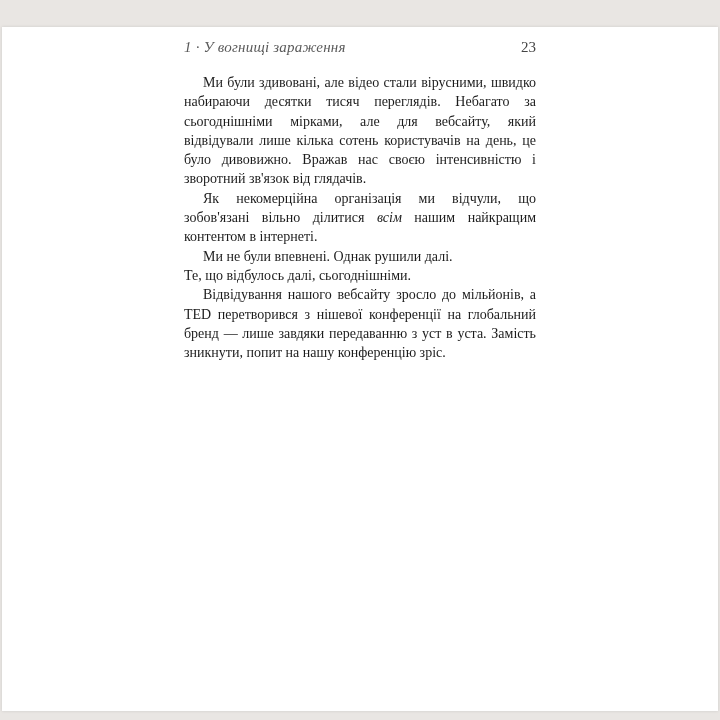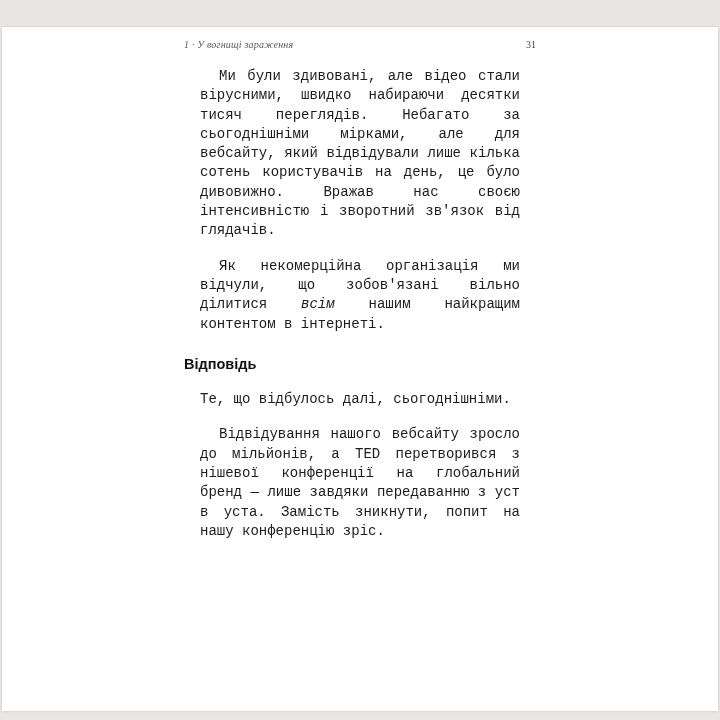--- a/index.html
+++ b/index.html
@@ -28,43 +28,42 @@
     width: 352px;
     margin: 0 auto;
     padding-top: 12px;
     color: #1c1c1c;
   }
   .page-header {
     display: flex;
     justify-content: space-between;
     align-items: flex-end;
     font-family: "Liberation Serif", "DejaVu Serif", serif;
-    font-size: 10px;
+    font-size: 15px;
     color: #5a5a5a;
     margin-bottom: 17px;
   }
   .chapter-label {
     font-style: italic;
     letter-spacing: 0.2px;
   }
   .page-number {
     font-style: normal;
     color: #444444;
   }
   .body-text {
     font-size: 14px;
     line-height: 19.3px;
     text-align: justify;
     hyphens: auto;
     -webkit-hyphens: auto;
   }
   .body-text p {
-    margin: 16px;
+    margin: 0;
     text-indent: 19px;
-    font-family: Liberation Mono, monospace;
   }
   .body-text p.no-indent {
     text-indent: 0;
   }
   .italic-word {
     font-style: italic;
   }
   .section-heading {
     font-family: "Liberation Sans", "DejaVu Sans", sans-serif;
     font-weight: bold;
@@ -77,28 +76,28 @@
 </style>
 </head>
 <body>
 
 <div class="viewport">
   <div class="book-page">
     <div class="page-inner">
 
       <div class="page-header">
         <span class="chapter-label">1 · У вогнищі зараження</span>
-        <span class="page-number">31</span>
+        <span class="page-number">23</span>
       </div>
 
       <div class="body-text">
         <p>Ми були здивовані, але відео стали вірусними, швидко набираючи десятки тисяч переглядів. Небагато за сьогоднішніми мірками, але для вебсайту, який відвідували лише кілька сотень користувачів на день, це було дивовижно. Вражав нас своєю інтенсивністю і зворотний зв'язок від глядачів.</p>
         <p><span>Як некомерційна організація ми відчули, що зобов'язані вільно ділитися </span><span class="italic-word">всім</span><span> нашим найкращим контентом в інтернеті.</span></p>
+        <p>Ми не були впевнені. Однак рушили далі.</p>
 
-        <h2 class="section-heading">Відповідь</h2>
 
         <p class="no-indent">Те, що відбулось далі, сьогоднішніми.</p>
         <p>Відвідування нашого вебсайту зросло до мільйонів, а TED перетворився з нішевої конференції на глобальний бренд — лише завдяки передаванню з уст в уста. Замість зникнути, попит на нашу конференцію зріс.</p>
       </div>
 
     </div>
   </div>
 </div>
 
 </body></html>

